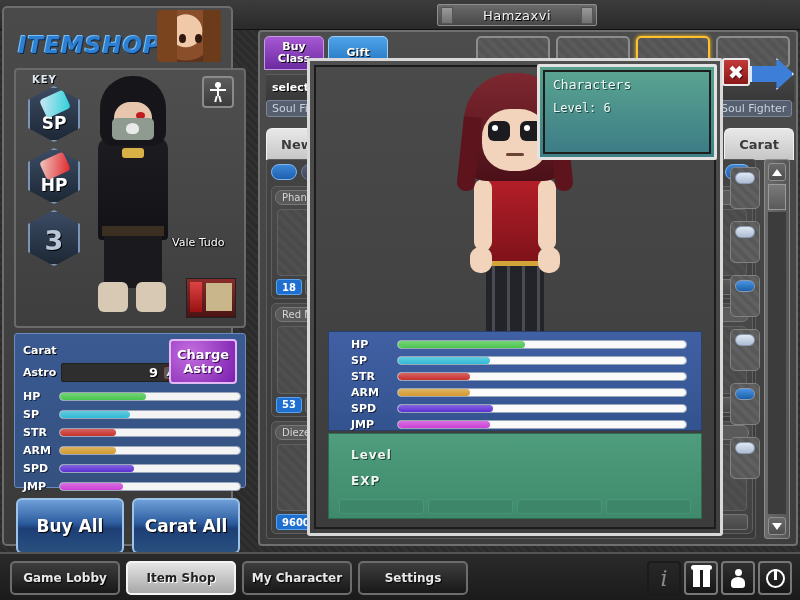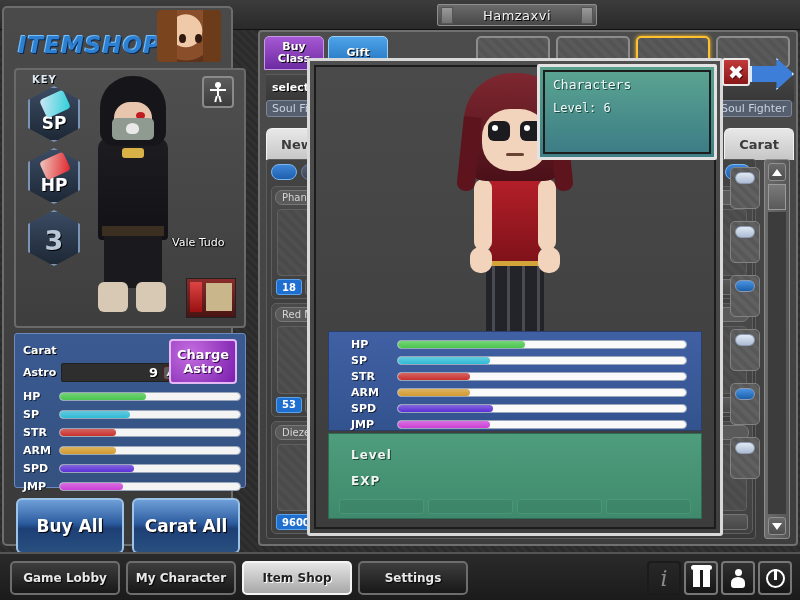--- a/index.html
+++ b/index.html
@@ -681,22 +681,22 @@
   </div>
 
   <div class="closebtn">✖</div>
   <div class="arrowbtn">
       <div class="ar"></div>
     </div>
 
   <div class="bottomnav">
     <div class="navbtns" id="nav-buttons">
         <div class="navbtn">Game Lobby</div>
+        <div class="navbtn active">Item Shop</div>
         <div class="navbtn">My Character</div>
-        <div class="navbtn active">Item Shop</div>
         <div class="navbtn">Settings</div>
       </div>
     <div class="navicons">
       <div class="navicon info">i</div>
       <div class="navicon">
           <div class="ic-gift"></div>
         </div>
       <div class="navicon">
           <div class="ic-person"></div>
         </div>

